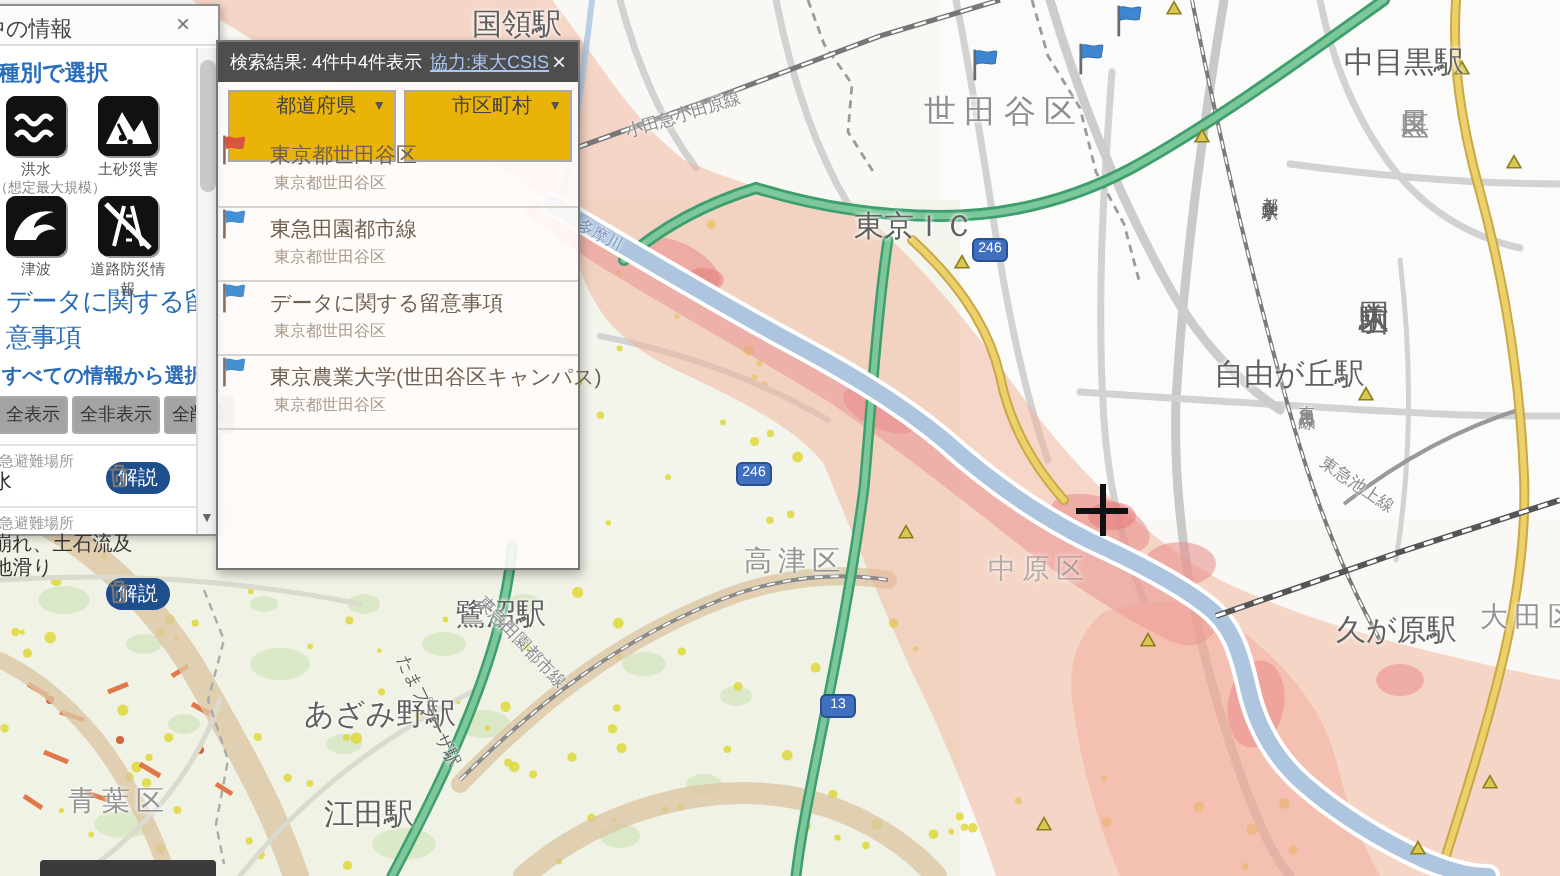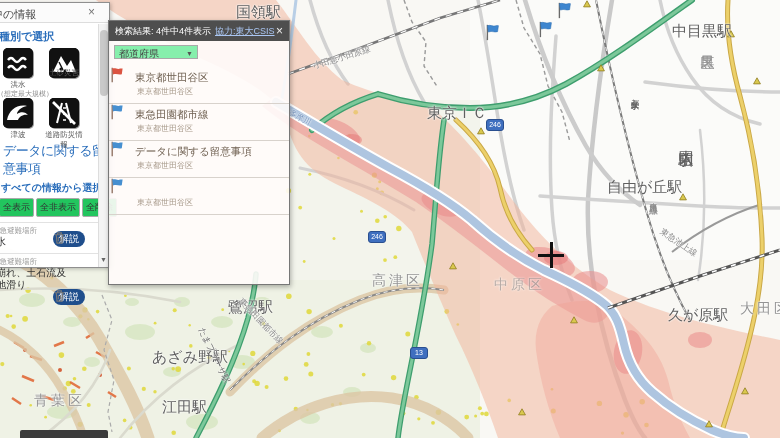--- a/index.html
+++ b/index.html
@@ -34,42 +34,42 @@
   #left-panel .titlebar .x{position:absolute;right:14px;top:2px;font-size:12px;color:#777;cursor:pointer;}
   .bluehead{color:#2a6ebb;font-weight:bold;font-size:11px;margin:6px 0 2px 38px;}
   .icon-grid{position:relative;height:92px;}
   .dicon{position:absolute;width:30px;height:30px;background:#111;border-radius:5px;box-shadow:1px 1px 0 #999;}
   .dicon svg{width:30px;height:30px;}
   .diconlab{position:absolute;width:44px;text-align:center;font-size:7.5px;color:#555;}
   .micronote{font-size:7px;color:#888;margin:0 0 0 58px;}
   .datalink{font-size:13px;color:#2a6ebb;margin:4px 0 1px 64px;letter-spacing:-.5px;cursor:pointer;}
   .allhead{color:#2a6ebb;font-weight:bold;font-size:10px;margin:3px 0 3px 62px;}
   .btnrow{margin-left:60px;white-space:nowrap;}
-  .btnrow .b{display:inline-block;border:1px solid #aaa;background:#22c55e;font-size:9px;color:#333;
+  .btnrow .b{display:inline-block;border:1px solid #aaa;background:#a3a3a3;font-size:9px;color:#333;
              padding:2px 3px;margin-right:2px;border-radius:2px;cursor:pointer;}
   .layer{border-top:1px solid #e2e2e2;padding:3px 0 4px 0;position:relative;}
   .layer .cat{font-size:7.5px;color:#999;margin-left:38px;}
   .layer .nm{font-size:10px;color:#333;margin-left:47px;width:86px;line-height:1.25;}
   .layer .acts{position:absolute;right:20px;bottom:6px;display:flex;align-items:center;}
   .kaisetsu{background:#1f4e8c;color:#fff;font-size:10px;border-radius:8px;padding:1px 6px;margin-right:4px;cursor:pointer;}
   .trash{width:13px;height:14px;cursor:pointer;}
   #lp-scroll{position:absolute;right:0;top:21px;bottom:0;width:11px;background:#f4f4f4;border-left:1px solid #ddd;}
   #lp-thumb{position:absolute;left:1px;right:1px;top:6px;height:66px;background:#c9c9c9;border-radius:4px;}
   #lp-down{position:absolute;right:0;bottom:1px;width:11px;height:12px;font-size:7px;color:#666;text-align:center;line-height:12px;cursor:pointer;}
 
   
   #search-panel{position:absolute;left:108px;top:20px;width:182px;height:265px;background:rgba(255,251,249,.9);
                 border:1px solid #777;box-shadow:1px 2px 5px rgba(0,0,0,.3);}
   #sp-head{height:20px;background:#4e4e4e;color:#fff;position:relative;font-size:9px;line-height:20px;}
   #sp-head .ttl{margin-left:6px;}
   #sp-head .credit{color:#aac6f2;text-decoration:underline;margin-left:4px;cursor:pointer;text-align:center;}
   #sp-head .x{position:absolute;right:6px;top:0;font-size:12px;color:#eee;cursor:pointer;}
   .selrow{position:absolute;left:0;top:24px;width:100%;height:18px;}
-  .fakesel{position:absolute;top:0;height:14px;background:#86efac;border:1px solid #a9a9a9;font-size:10px;
-           color:#444;line-height:16px;padding-left:4px;cursor:pointer;}
+  .fakesel{position:absolute;top:0;height:36px;background:#eab308;border:1px solid #a9a9a9;font-size:10px;
+           color:#444;line-height:16px;padding-left:4px;cursor:pointer;text-align:center;}
   .fakesel .arr{position:absolute;right:4px;top:0;font-size:7px;color:#555;line-height:16px;}
   #sel-pref{left:5px;width:84px;}
   #sel-city{left:93px;width:84px;}
   .results{position:absolute;left:0;top:46px;width:100%;}
   .rrow{height:37px;border-bottom:1px solid #d8d2cc;position:relative;cursor:pointer;}
   .rrow .fl{position:absolute;left:5px;top:6px;width:16px;height:16px;}
   .rrow .ti{position:absolute;left:26px;top:4px;font-size:10.5px;color:#6f6051;white-space:nowrap;}
   .rrow .su{position:absolute;left:28px;top:19px;font-size:8px;color:#a89a8b;}
   .fl.red{color:#db5341;} .fl.blu{color:#468fd0;}
 </style>
@@ -325,20 +325,21 @@
       <use href="#tri" x="449" y="262" width="8" height="8"></use>
         <use href="#tri" x="570" y="316" width="8" height="8"></use>
       <use href="#tri" x="741" y="387" width="8" height="8"></use>
         <use href="#tri" x="705" y="420" width="8" height="8"></use>
       <use href="#tri" x="518" y="408" width="8" height="8"></use>
     </g>
   </svg>
 
   <div class="mlabel" style="left:236px;top:3px">国領駅</div>
   <div class="mlabel rail" style="left:312px;top:52px;transform:rotate(-17deg)">小田急小田原線</div>
+  <div class="mlabel big" style="left:462px;top:46px">世田谷区</div>
   <div class="mlabel" style="left:672px;top:22px">中目黒駅</div>
   <div class="mlabel med vert" style="left:699px;top:44px">目黒区</div>
   <div class="mlabel" style="left:427px;top:104px">東京ＩＣ</div>
   <div class="mlabel blue" style="left:288px;top:112px;transform:rotate(28deg)">多摩川</div>
   <div class="mlabel" style="left:607px;top:178px">自由が丘駅</div>
   <div class="mlabel vert" style="left:676px;top:138px">大岡山駅</div>
   <div class="mlabel vert" style="left:628px;top:92px;font-size:8px">都立大学駅</div>
   <div class="mlabel rail vert" style="left:648px;top:196px">東急目黒線</div>
   <div class="mlabel med" style="left:372px;top:272px">高津区</div>
   <div class="mlabel med faded" style="left:494px;top:276px">中原区</div>
@@ -391,21 +392,21 @@
       <div class="dicon" style="left:110px;top:2px">
         <svg viewBox="0 0 30 30">
             <rect width="30" height="30" rx="5" fill="#111"></rect>
             <path d="M4,24 L12,8 L18,18 L22,12 L27,24 Z" fill="#fff"></path>
             <circle cx="12" cy="21" r="1.6" fill="#111"></circle>
             <circle cx="16" cy="23" r="1.4" fill="#111"></circle>
             <path d="M10,14 l4,8" stroke="#111" stroke-width="1.4"></path>
           </svg>
       </div>
       <div class="diconlab" style="left:57px;top:34px">洪水</div>
-      <div class="diconlab" style="left:103px;top:22px">土砂災害</div>
+      <div class="diconlab" style="left:103px;top:34px">土砂災害</div>
       <div class="micronote" style="position:absolute;left:0;top:43px;right:0">（想定最大規模）</div>
       <div class="dicon" style="left:64px;top:52px">
         <svg viewBox="0 0 30 30">
             <rect width="30" height="30" rx="5" fill="#111"></rect>
             <path d="M4,22 C6,12 14,6 24,8 C18,9 14,13 14,16 C18,13 23,14 25,17 C20,16 16,19 15,22 Z" fill="#fff"></path>
           </svg>
       </div>
       <div class="dicon" style="left:110px;top:52px">
         <svg viewBox="0 0 30 30">
             <rect width="30" height="30" rx="5" fill="#111"></rect>
@@ -454,20 +455,24 @@
   <div id="search-panel">
     <div id="sp-head">
       <span class="ttl">検索結果: 4件中4件表示</span><span class="credit">協力:東大CSIS</span>
       <span class="x">×</span>
     </div>
     <div class="selrow">
       <div class="fakesel" id="sel-pref">
         <span>都道府県</span>
         <span class="arr">▼</span>
       </div>
+      <div class="fakesel" id="sel-city">
+        <span>市区町村</span>
+        <span class="arr">▼</span>
+      </div>
     </div>
     <div class="results">
       <div class="rrow">
         <svg class="fl red" viewBox="0 0 20 20">
             <path d="M4,1 L4,19" stroke="#8a6a5a" stroke-width="1.6"></path>
             <path d="M4,2 C8,0.5 10,3.5 14,2 C16,1.4 17,2 17,2 L16,9 C12,10.5 10,7.5 5,9.5 Z" fill="currentColor"></path>
           </svg>
         <span class="ti">東京都世田谷区</span>
         <span class="su">東京都世田谷区</span>
       </div>
@@ -485,18 +490,19 @@
             <path d="M4,2 C8,0.5 10,3.5 14,2 C16,1.4 17,2 17,2 L16,9 C12,10.5 10,7.5 5,9.5 Z" fill="currentColor"></path>
           </svg>
         <span class="ti">データに関する留意事項</span>
         <span class="su">東京都世田谷区</span>
       </div>
       <div class="rrow">
         <svg class="fl blu" viewBox="0 0 20 20">
             <path d="M4,1 L4,19" stroke="#8a6a5a" stroke-width="1.6"></path>
             <path d="M4,2 C8,0.5 10,3.5 14,2 C16,1.4 17,2 17,2 L16,9 C12,10.5 10,7.5 5,9.5 Z" fill="currentColor"></path>
           </svg>
+        <span class="ti">東京農業大学(世田谷区キャンパス)</span>
         <span class="su">東京都世田谷区</span>
       </div>
     </div>
   </div>
 
 </div>
 
 </body></html>

